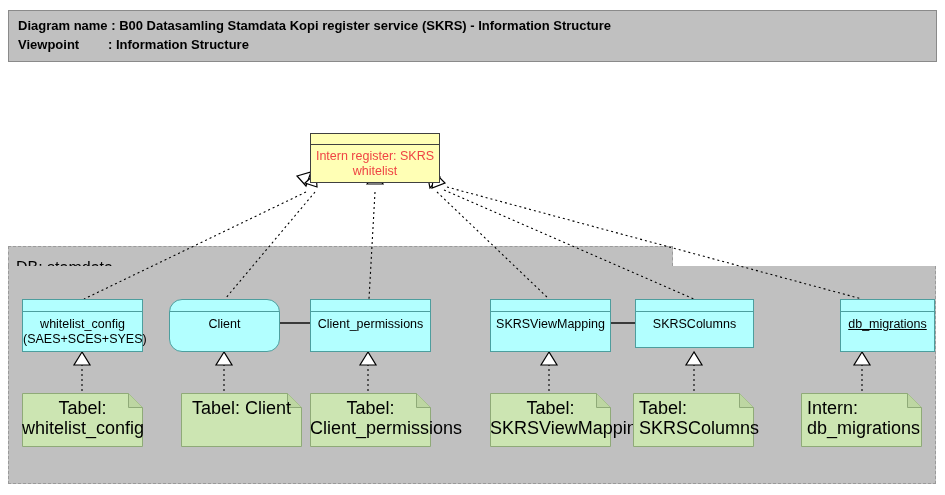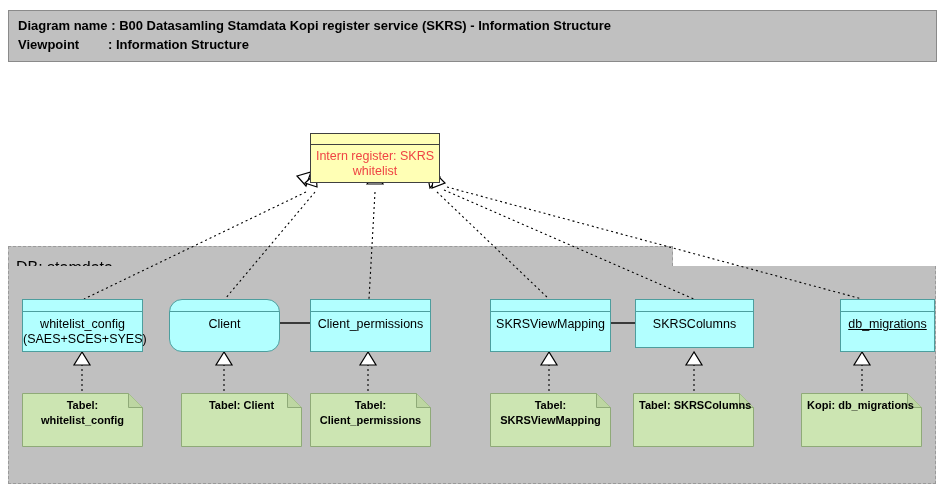--- a/index.html
+++ b/index.html
@@ -145,25 +145,24 @@
     position: absolute;
     left: 0;
     top: 0;
   }
   .node-note .ntext {
     position: absolute;
     left: 0;
     top: 5px;
     width: 100%;
     text-align: center;
-    font-size: 11px;
+    font-size: 18px;
     color: #000000;
-    line-height: 15px;
+    line-height: 20px;
     white-space: pre-line;
-    font-weight: bold;
   }
   .node-note.left-align .ntext {
     text-align: left;
     padding-left: 6px;
     box-sizing: border-box;
   }
 </style>
 </head>
 <body>
 
@@ -302,16 +301,16 @@
       <path d="M106.5,0.5 V14.5 H120.5" fill="#bdd6a2" stroke="#8faa78" stroke-width="1"></path>
     </svg>
     <div class="ntext">Tabel: SKRSColumns</div>
   </div>
 
   <div class="node-note left-align" style="left:801px; top:393px; width:121px; height:54px;">
     <svg width="121" height="54">
       <path d="M0.5,0.5 H106.5 L120.5,14.5 V53.5 H0.5 Z" fill="#cce5b2" stroke="#8faa78" stroke-width="1"></path>
       <path d="M106.5,0.5 V14.5 H120.5" fill="#bdd6a2" stroke="#8faa78" stroke-width="1"></path>
     </svg>
-    <div class="ntext">Kopi: db_migrations</div>
+    <div class="ntext">Intern: db_migrations</div>
   </div>
 
 </div>
 
 </body></html>

